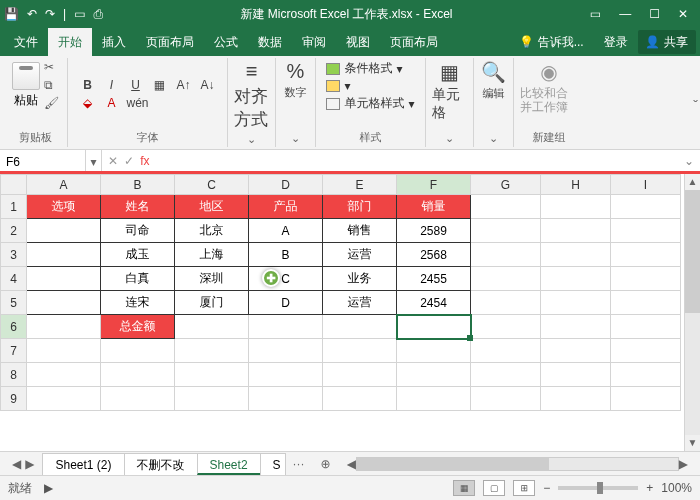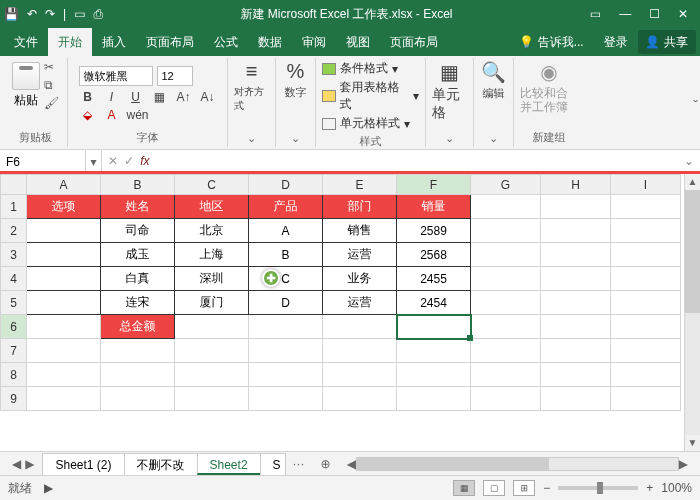--- a/index.html
+++ b/index.html
@@ -38,21 +38,21 @@
 .styles-body{display:flex;flex-direction:column;gap:2px;font-size:11px;color:#333}
 .style-row{display:flex;align-items:center;gap:4px}
 .sq{width:14px;height:12px;border:1px solid #888}
 .sq.g{background:#92d050}
 .sq.y{background:#ffd966}
 .collapse{position:absolute;right:2px;top:98px;color:#666;cursor:pointer;font-size:14px}
 .namebox-row{height:24px;border-bottom:3px solid #ef4444;display:flex;align-items:center;background:#fff}
 .namebox{width:86px;border-right:1px solid #d4d4d4;padding:0 6px;height:100%;line-height:24px}
 .nb-dd{width:16px;text-align:center;color:#666;border-right:1px solid #d4d4d4;height:100%;line-height:24px}
 .fx-btns{display:flex;gap:6px;padding:0 6px;color:#999}
-.fx{font-style:italic;color:#7f1d1d}
+.fx{color:#ef4444}
 .formula{flex:1;padding:0 6px}
 .grid-area{flex:1;display:flex;overflow:hidden;position:relative}
 .grid-scroll{flex:1;overflow:auto}
 table.sheet{border-collapse:collapse;table-layout:fixed}
 .sheet th,.sheet td{border:1px solid #d4d4d4;font-weight:normal}
 .corner{width:26px;height:20px;background:#f0f0f0;border-right:1px solid #aaa;border-bottom:1px solid #aaa}
 .colh{height:20px;background:#f0f0f0;text-align:center;color:#333;border-bottom:1px solid #aaa}
 .colh.sel{background:#d2e8d2}
 .rowh{width:26px;background:#f0f0f0;text-align:center;color:#333;border-right:1px solid #aaa}
 .rowh.sel{background:#d2e8d2}
@@ -130,61 +130,57 @@
         <span>✂</span>
         <span>⧉</span>
         <span>🖌</span>
       </div>
     </div>
     <div class="group-label">剪贴板</div>
   </div>
 
   <div class="group" style="width:160px">
     <div class="grp-body" style="align-items:flex-start;gap:4px">
-      <div class="font-row">
-        <div class="font-sel font-name">微软雅黑</div>
-        <div class="font-sel font-size">12</div>
-      </div>
       <div class="font-row font-btns">
         <span class="font-btn bold">B</span>
         <span class="font-btn ital">I</span>
         <span class="font-btn under">U</span>
         <span class="font-btn">▦</span>
         <span class="font-btn">A↑</span>
         <span class="font-btn">A↓</span>
       </div>
       <div class="font-row font-btns">
         <span class="font-btn" style="color:#c00">⬙</span>
         <span class="font-btn" style="color:#c00">A</span>
         <span class="font-btn">wén</span>
       </div>
     </div>
     <div class="group-label">字体</div>
   </div>
 
   <div class="group" style="width:48px">
     <div class="big-btn">
       <span class="ico">≡</span>
-      <span style="font-size:10px">对齐方式</span>
+      <span style="font-size:17px">对齐方式</span>
     </div>
     <div class="group-label">⌄</div>
   </div>
 
   <div class="group" style="width:40px">
     <div class="big-btn">
       <span class="ico">%</span>
       <span style="font-size:11px">数字</span>
     </div>
     <div class="group-label">⌄</div>
   </div>
 
   <div class="group" style="width:110px">
     <div class="styles-body">
       <div class="style-row"><div class="sq g"></div><span>条件格式</span> ▾</div>
-      <div class="style-row"><div class="sq y"></div><span>套用表格格式</span> ▾</div>
+      <div class="style-row"><div class="sq y"></div> ▾</div>
       <div class="style-row"><div class="sq"></div><span>单元格样式</span> ▾</div>
     </div>
     <div class="group-label">样式</div>
   </div>
 
   <div class="group" style="width:48px">
     <div class="big-btn">
       <span class="ico">▦</span>
       <span style="font-size:14px">单元格</span>
     </div>

